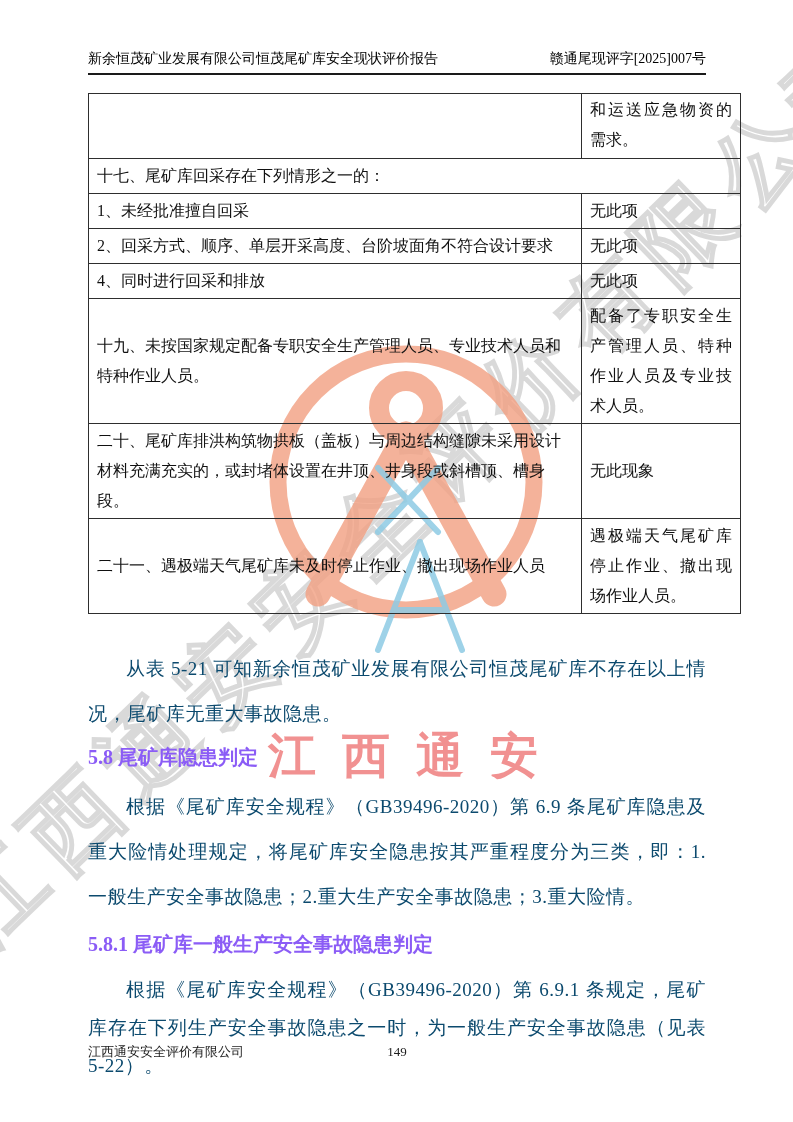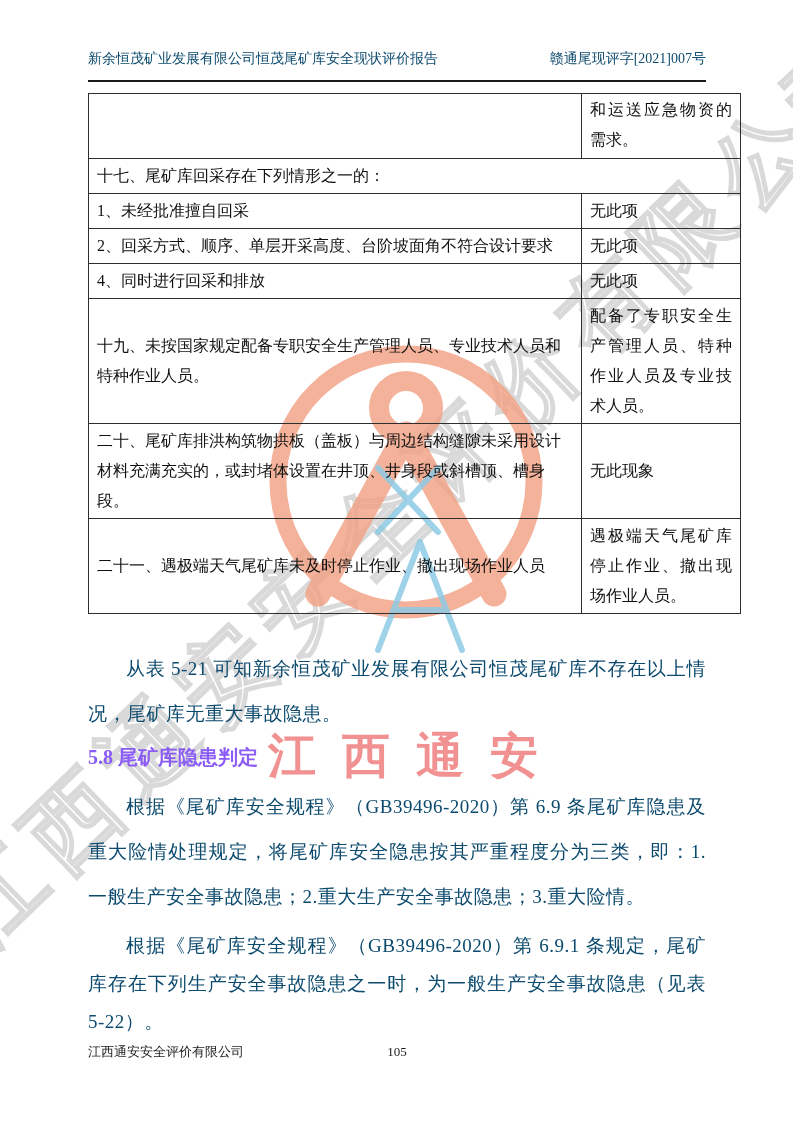--- a/index.html
+++ b/index.html
@@ -21,22 +21,22 @@
     position:absolute;left:268px;top:720px;
     font-size:48px;font-weight:700;letter-spacing:26px;line-height:72px;
     color:rgba(232,72,72,0.60);white-space:nowrap;
   }
   .wm-logo{position:absolute;left:246px;top:322px;}
   .wm-blue{position:absolute;left:362px;top:462px;}
   
   .page-header{
     position:absolute;left:88px;width:618px;top:50px;z-index:2;
     display:flex;justify-content:space-between;align-items:flex-end;
-    font-size:14px;line-height:18px;color:#0c4a6e;
-    border-bottom:2px solid #1a1a1a;padding-bottom:12px;
+    font-size:14px;line-height:18px;color:#000000;
+    border-bottom:2px solid #1a1a1a;padding-bottom:5px;
   }
   .page-footer{
     position:absolute;left:88px;width:618px;top:1044px;z-index:2;
     font-size:13px;line-height:16px;color:#1d1d1d;
   }
   .page-footer .page-num{
     position:absolute;left:50%;transform:translateX(-50%);
     font-family:"Liberation Serif",serif;
   }
   
@@ -93,21 +93,21 @@
       <path d="M58 80 L100 188"></path>
       <path d="M32 148 L84 148"></path>
     </g>
   </svg>
 
   <div class="wm-brand">江西通安</div>
 </div>
 
 <div class="page-header">
   <span>新余恒茂矿业发展有限公司恒茂尾矿库安全现状评价报告</span>
-  <span>赣通尾现评字[2021]007号</span>
+  <span>赣通尾现评字[2025]007号</span>
 </div>
 
 <div class="tbl-wrap">
   <table class="judge">
     <tbody>
       <tr class="h-r0">
         <td class="c-item"></td>
         <td class="c-ans ans-left">和运送应急物资的需求。</td>
       </tr>
       <tr class="h-r1">
@@ -138,19 +138,20 @@
         <td class="c-ans ans-left">遇极端天气尾矿库停止作业、撤出现场作业人员。</td>
       </tr>
     </tbody>
   </table>
 </div>
 
 <div class="doc-body">
   <p>从表 5-21 可知新余恒茂矿业发展有限公司恒茂尾矿库不存在以上情况，尾矿库无重大事故隐患。</p>
   <h2>5.8 尾矿库隐患判定</h2>
   <p>根据《尾矿库安全规程》（GB39496-2020）第 6.9 条尾矿库隐患及重大险情处理规定，将尾矿库安全隐患按其严重程度分为三类，即：1.一般生产安全事故隐患；2.重大生产安全事故隐患；3.重大险情。</p>
+  <h2 class="sub">5.8.1 尾矿库一般生产安全事故隐患判定</h2>
   <p class="tight">根据《尾矿库安全规程》（GB39496-2020）第 6.9.1 条规定，尾矿库存在下列生产安全事故隐患之一时，为一般生产安全事故隐患（见表 5-22）。</p>
 </div>
 
 <div class="page-footer">
   <span>江西通安安全评价有限公司</span>
-  <span class="page-num">105</span>
+  <span class="page-num">149</span>
 </div>
 
 </body></html>

